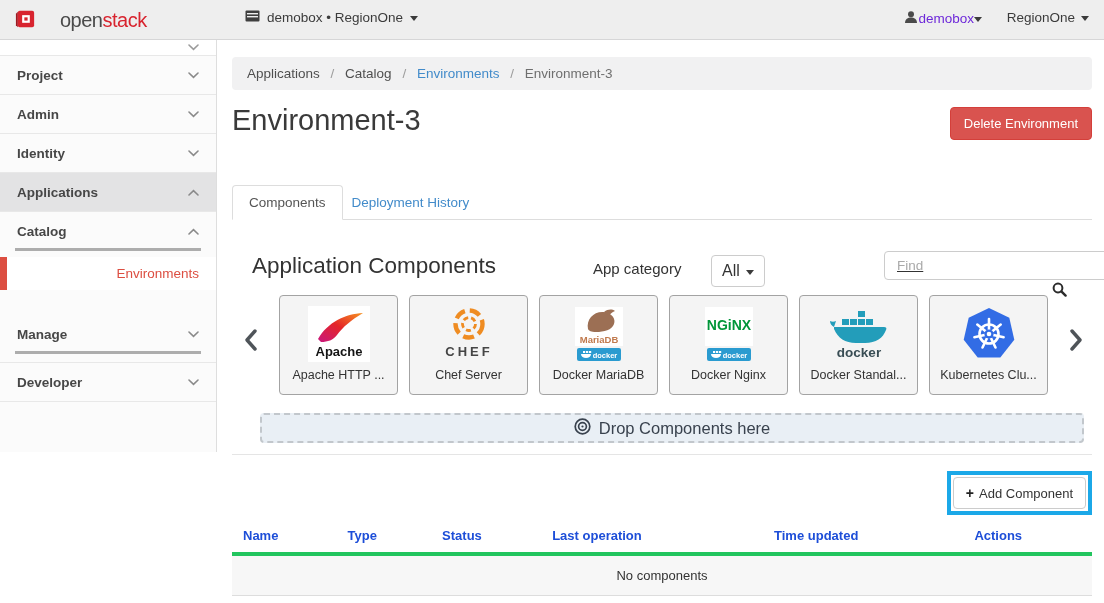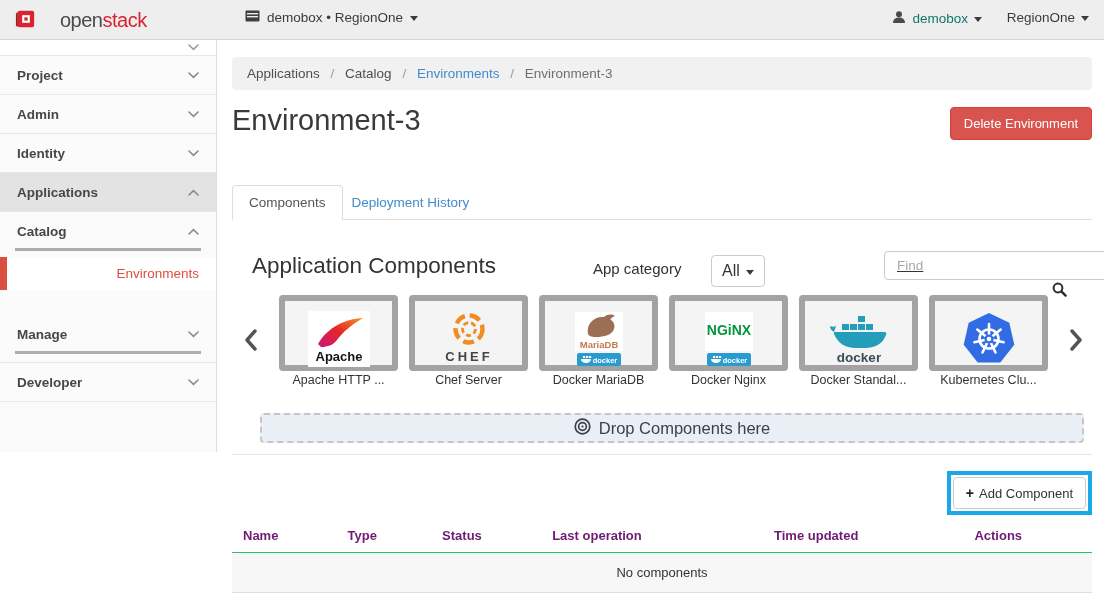--- a/index.html
+++ b/index.html
@@ -9,22 +9,22 @@
     background:#fff; color:#333; overflow:hidden; position:relative;
   }
   
   .topbar { position:absolute; top:0; left:0; right:0; height:40px;
     background:#eeeeee; border-bottom:1px solid #d6d6d7; z-index:5; }
   .brand { position:absolute; left:14px; top:7px; display:flex; align-items:center; gap:23px; cursor:pointer; }
   .brand-text { font-size:20px; color:#4a4a4a; letter-spacing:-0.5px; }
   .brand-text .stack { color:#d8242f; }
   .context-switcher { position:absolute; left:245px; top:10px; display:flex; align-items:center; gap:7px;
     font-size:13.5px; color:#3b3b3b; cursor:pointer; }
-  .user-menu { position:absolute; right:122px; top:10px; display:flex; align-items:center; gap:6px;
-    font-size:13.5px; color:#0f766e; cursor:pointer; }
+  .user-menu { position:absolute; right:122px; top:10px; display:flex; align-items:center; 
+    font-size:13.5px; color:#6d28d9; cursor:pointer; }
   .region-menu { position:absolute; right:15px; top:10px; display:flex; align-items:center; gap:6px;
     font-size:13.5px; color:#3b3b3b; cursor:pointer; }
   .caret { width:0; height:0; border-left:4px solid transparent; border-right:4px solid transparent;
     border-top:5px solid #3b3b3b; display:inline-block; margin-top:2px; }
   
   .sidebar { position:absolute; top:40px; left:0; width:217px; height:412px;
     background:#fbfbfb; border-right:1px solid #dedede; }
   .side-strip { height:16px; background:#fff; border-bottom:1px solid #e8e8e8; position:relative; }
   .side-strip svg { position:absolute; right:17px; top:4px; opacity:.85; }
   .nav-row { height:39px; display:flex; align-items:center; justify-content:space-between;
@@ -67,40 +67,40 @@
   .find-input { position:absolute; left:652px; top:0; width:232px; height:29px; border:1px solid #ccc;
     border-radius:4px; padding:5px 12px; font-size:13.5px; color:#333;
     font-family:"Liberation Sans", sans-serif;text-decoration:underline; }
   .find-input::placeholder { color:#a9a9a9; }
   .search-icon { position:absolute; left:820px; top:31px; cursor:pointer; }
   
   .carousel { position:relative; height:100px; margin-top:0; }
   .arrow { position:absolute; top:34px; cursor:pointer; }
   .arrow.left { left:12px; } .arrow.right { right:9px; }
   .cards { position:absolute; left:47px; top:0; display:flex; gap:11px; }
-  .card { width:119px; height:76px; background:#f4f4f4; border:6px solid #a3a3a3; border-radius:4px;
+  .card { width:119px; height:100px; background:#f4f4f4; border:1px solid #a3a3a3; border-radius:4px;
     text-align:center; padding-top:8px; cursor:grab; }
   .card-logo { height:60px; display:flex; align-items:center; justify-content:center; }
   .card-label { font-size:12.5px; color:#333; margin-top:4px; }
   
   .drop-zone { margin:18px 8px 0 28px; height:30px; background:#e9eff5;
     border:2px dashed #c2c7cc; border-radius:4px; display:flex; align-items:center;
     justify-content:center; gap:8px; font-size:16.5px; color:#39424e; }
   .content hr { border:none; border-top:1px solid #e5e5e5; margin-top:11px; }
   
   .actions-row { margin-top:16px; display:flex; justify-content:flex-end; }
   .highlight-box { border:4px solid #1ba8e8; padding:2px; }
   .add-btn { background:#fff; border:1px solid #ccc; border-radius:4px; padding:7px 12px;
     font-size:13px; color:#333; cursor:pointer; display:flex; align-items:center; gap:5px;
     font-family:"Liberation Sans", sans-serif; }
   .add-btn .plus { font-weight:bold; font-size:14px; color:#222; }
   
   table.components-table { width:100%; border-collapse:collapse; margin-top:4px; }
-  .components-table th { text-align:left; font-size:13px; color:#701a75; padding:9px 8px;
-    border-bottom:1px solid #22c55e; font-weight:bold; }
+  .components-table th { text-align:left; font-size:13px; color:#1d4ed8; padding:9px 8px;
+    border-bottom:4px solid #22c55e; font-weight:bold; }
   .components-table th:first-child { padding-left:11px; }
   .components-table td.empty { background:#f7f7f7; text-align:center; font-size:13px; color:#333;
     padding:12px; border-bottom:1px solid #ddd; }
 </style>
 </head>
 <body>
 
 <header class="topbar">
   <div class="brand">
     <span>

